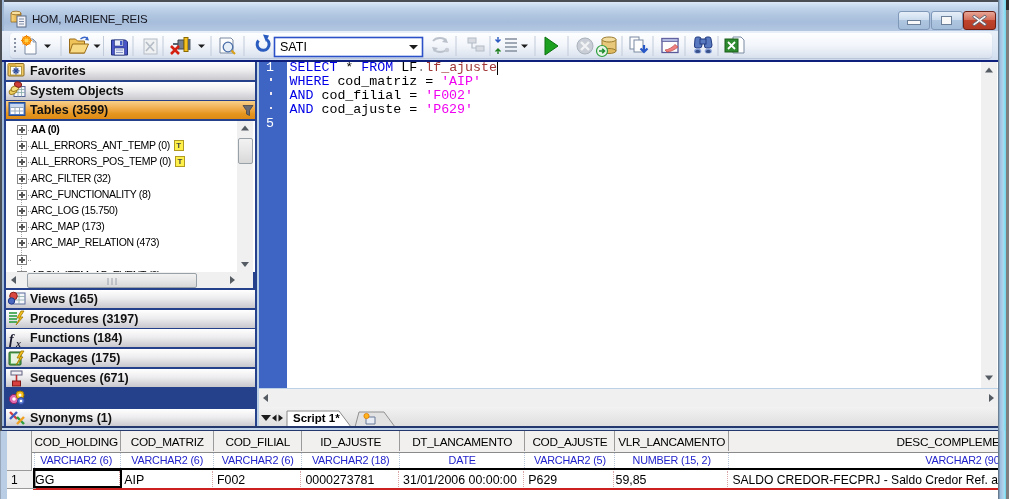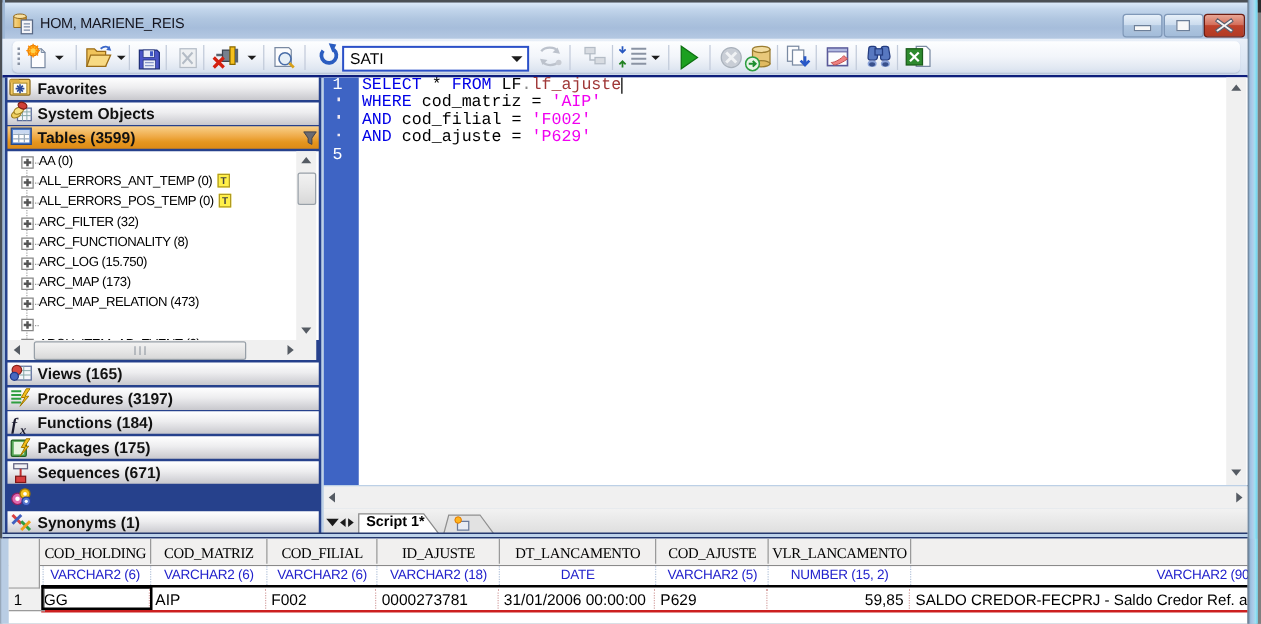--- a/index.html
+++ b/index.html
@@ -56,21 +56,21 @@
 .kw{color:#0000e6;} .str{color:#f000f0;} .tbn{color:#a03838;} .gd{color:#8a8a8a;}
 #vsb{left:722px;top:0;width:16px;height:326px;background:#f0f0f0;}
 #hsb{left:259px;top:389px;width:739px;height:18px;background:#f0f0f0;}
 
 #tabbar{left:259px;top:407px;width:739px;height:20px;background:linear-gradient(180deg,#f2f2f2,#dedede);}
 #tab1t{position:absolute;left:34px;top:4.5px;font-size:11.5px;font-weight:bold;color:#000;}
 
 #split{left:2px;top:426px;width:996px;height:5px;
  background:linear-gradient(180deg,#24386e 0,#24386e 1.5px,#bed3ea 1.5px,#bed3ea 3.5px,#24386e 3.5px,#24386e 5px);}
 #grid{left:0px;top:431px;width:998px;height:68px;background:#fff;}
-#ghdr{position:absolute;left:7px;top:0;width:991px;height:21px;background:#f1f0ef;border-bottom:1px solid #8a8a8a;font-family:Liberation Serif, serif;}
+#ghdr{position:absolute;left:7px;top:0;width:991px;height:21px;background:#f1f0ef;border-bottom:1px solid #8a8a8a;}
 .gh{position:absolute;top:0;height:20px;border-right:1px solid #9a9a9a;
  font-size:11.8px;letter-spacing:-0.3px;color:#000;text-align:center;line-height:22px;overflow:hidden;}
 #gtypes{position:absolute;left:0;top:22px;width:998px;height:15px;background:#fff;}
 .gt{position:absolute;top:0;height:15px;border-right:1px dotted #b8c6dc;
  font-size:10.8px;letter-spacing:-0.2px;color:#2222cc;text-align:center;line-height:15px;}
 #blackline{position:absolute;left:33px;top:37.3px;width:965px;height:2.2px;background:#000;}
 #gdata{position:absolute;left:0;top:39.5px;width:998px;height:18px;background:#fff;}
 .gd2{position:absolute;top:0;height:18px;border-right:1px dotted #d8a8a8;
  font-size:12.4px;color:#000;line-height:18px;white-space:nowrap;overflow:hidden;}
 #redline{position:absolute;left:33px;top:57.3px;width:965px;height:1.4px;background:#cc2020;}
@@ -253,21 +253,21 @@
  <div class="abs phdr" style="top:0px">
       <span class="ptxt">Favorites</span>
     </div>
  <div class="abs phdr" id="tbl-hdr" style="top:39px">
       <span class="ptxt">Tables (3599)</span>
     </div>
  <div class="abs" id="tree">
       <div style="position:absolute;left:15px;top:6px;height:148px;width:1px;border-left:1px dotted #a8a8a8;"></div>
       <div class="plus" style="top: 4.5px;"></div>
       <div style="position: absolute; left: 20px; width: 5px; height: 1px; border-top: 1px dotted rgb(154, 154, 154); top: 9.5px;"></div>
-      <div class="ti" style="top: 2.5px;"><span>AA (0)</span></div>
+      <div class="ti" style="top: 2.5px; font-weight: bold;"><span>AA (0)</span></div>
       <div class="plus" style="top: 20.7px;"></div>
       <div style="position: absolute; left: 20px; width: 5px; height: 1px; border-top: 1px dotted rgb(154, 154, 154); top: 25.7px;"></div>
       <div class="ti" style="top: 18.7px;"><span>ALL_ERRORS_ANT_TEMP (0)</span><span class="tbadge2">T</span></div>
       <div class="plus" style="top: 36.9px;"></div>
       <div style="position: absolute; left: 20px; width: 5px; height: 1px; border-top: 1px dotted rgb(154, 154, 154); top: 41.9px;"></div>
       <div class="ti" style="top: 34.9px;"><span>ALL_ERRORS_POS_TEMP (0)</span><span class="tbadge2">T</span></div>
       <div class="plus" style="top: 53.1px;"></div>
       <div style="position: absolute; left: 20px; width: 5px; height: 1px; border-top: 1px dotted rgb(154, 154, 154); top: 58.1px;"></div>
       <div class="ti" style="top: 51.1px;"><span>ARC_FILTER (32)</span></div>
       <div class="plus" style="top: 69.3px;"></div>
@@ -468,40 +468,41 @@
 <div class="abs" id="split"></div>
 <div class="abs" id="grid">
  <div id="ghdr">
       <div class="gh" style="left: 25px; width: 88.3px;">COD_HOLDING</div>
       <div class="gh" style="left: 114.3px; width: 91.7px;">COD_MATRIZ</div>
       <div class="gh" style="left: 207px; width: 87.4px;">COD_FILIAL</div>
       <div class="gh" style="left: 295.4px; width: 96.7px;">ID_AJUSTE</div>
       <div class="gh" style="left: 393.1px; width: 124.2px;">DT_LANCAMENTO</div>
       <div class="gh" style="left: 518.3px; width: 89.2px;">COD_AJUSTE</div>
       <div class="gh" style="left: 608.5px; width: 112.4px;">VLR_LANCAMENTO</div>
+      <div class="gh" style="left: 721.9px; width: 270.6px; text-align: right; padding-right: 0px;">DESC_COMPLEME</div>
     </div>
  <div id="gtypes">
       <div class="gt" style="left: 32px; width: 88.3px;">VARCHAR2 (6)</div>
       <div class="gt" style="left: 121.3px; width: 91.7px;">VARCHAR2 (6)</div>
       <div class="gt" style="left: 214px; width: 87.4px;">VARCHAR2 (6)</div>
       <div class="gt" style="left: 302.4px; width: 96.7px;">VARCHAR2 (18)</div>
       <div class="gt" style="left: 400.1px; width: 124.2px;">DATE</div>
       <div class="gt" style="left: 525.3px; width: 89.2px;">VARCHAR2 (5)</div>
       <div class="gt" style="left: 615.5px; width: 112.4px;">NUMBER (15, 2)</div>
       <div class="gt" style="left: 728.9px; width: 270.6px; text-align: right;">VARCHAR2 (90</div>
     </div>
  <div id="blackline"></div>
  <div id="gdata">
       <div class="gd2" style="left: 32px; width: 84.3px; padding-left: 3px;">GG</div>
       <div class="gd2" style="left: 121.3px; width: 87.7px; padding-left: 3px;">AIP</div>
       <div class="gd2" style="left: 214px; width: 83.4px; padding-left: 3px;">F002</div>
       <div class="gd2" style="left: 302.4px; width: 92.7px; padding-left: 3px;">0000273781</div>
       <div class="gd2" style="left: 400.1px; width: 120.2px; padding-left: 3px;">31/01/2006 00:00:00</div>
       <div class="gd2" style="left: 525.3px; width: 85.2px; padding-left: 3px;">P629</div>
-      <div class="gd2" style="left: 615.5px; width: 107.4px; padding-left: 0px; text-align: right; padding-right: 4px;">59,85</div>
+      <div class="gd2" style="left: 615.5px; width: 107.4px; padding-left: 0px; padding-right: 4px;">59,85</div>
       <div class="gd2" style="left: 728.9px; width: 266.6px; padding-left: 3.6px; font-size: 12.1px;">SALDO CREDOR-FECPRJ - Saldo Credor Ref. ao</div>
     </div>
  <div id="redline"></div>
  <div class="abs" style="left:33.5px;top:22px;width:1px;height:15px;border-left:1px dotted #b8c6dc;"></div>
  <div id="gleftstrip"></div>
  <div id="rowhdrcol"></div>
  <div id="rownumcell">1</div>
  <div class="abs" style="left:997.5px;top:0;width:8.5px;height:68px;background:linear-gradient(90deg,#5a6a7c 0,#9cc0e0 2.5px,#aecbe8 4.5px,#9fe0f2 6.5px,#7ad8ee 7.5px);z-index:6"></div>
  <div class="abs" style="left:33px;top:38px;width:88.5px;height:19px;border:2px solid #000;z-index:4;box-sizing:border-box"></div>
 </div>

